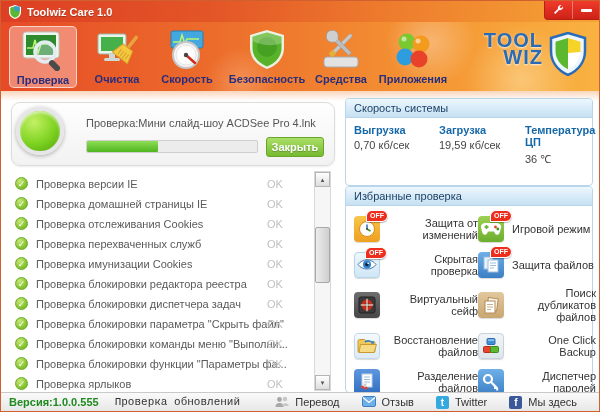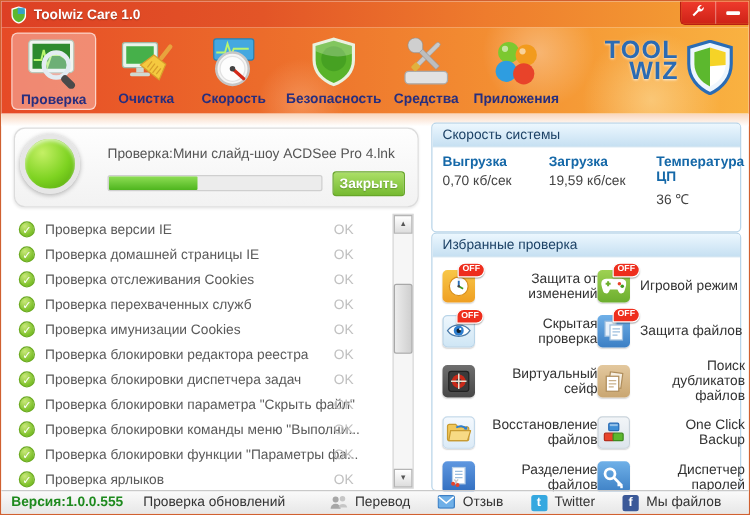--- a/index.html
+++ b/index.html
@@ -128,21 +128,21 @@
   .ic-backup{background:linear-gradient(#f2f5f8,#dde5ec);border:1px solid #c8d2da;}
   .ic-split{background:linear-gradient(#5e97e0,#2f6cbe);}
   .ic-key{background:linear-gradient(#6fb0e8,#3c7fc4);}
   
   .statusbar{
     position:absolute;left:0;bottom:0;width:100%;height:19px;
     background:linear-gradient(#fafafa,#e7e7e7);border-top:1px solid #c9c9c9;
     display:flex;align-items:center;color:#333;
   }
   .version{color:#1e8a1e;font-weight:bold;margin-left:8px;}
-  .upd-link{margin-left:16px;cursor:pointer;}
+  .upd-link{margin-left:16px;cursor:pointer;font-family:Liberation Mono, monospace;}
   .sb-links{margin-left:auto;display:flex;align-items:flex-start;}
   .sb-link{display:flex;align-items:center;margin-right:22px;cursor:pointer;}
   .sb-link .lk-ic{margin-right:6px;display:flex;}
   .sq-ic{width:13px;height:13px;border-radius:2px;color:#fff;font-size:10px;font-weight:bold;
     text-align:center;line-height:13px;}
   .tw{background:#35a8e0;}
   .fb{background:#3b5998;}
 </style>
 </head>
 <body>
@@ -549,18 +549,18 @@
       <span class="sb-link">
         <span class="lk-ic">
             <span class="sq-ic tw">t</span>
           </span>
         <span>Twitter</span>
       </span>
       <span class="sb-link">
         <span class="lk-ic">
             <span class="sq-ic fb">f</span>
           </span>
-        <span>Мы файлов</span>
+        <span>Мы здесь</span>
       </span>
     </div>
   </div>
 
 </div>
 
 </body></html>

